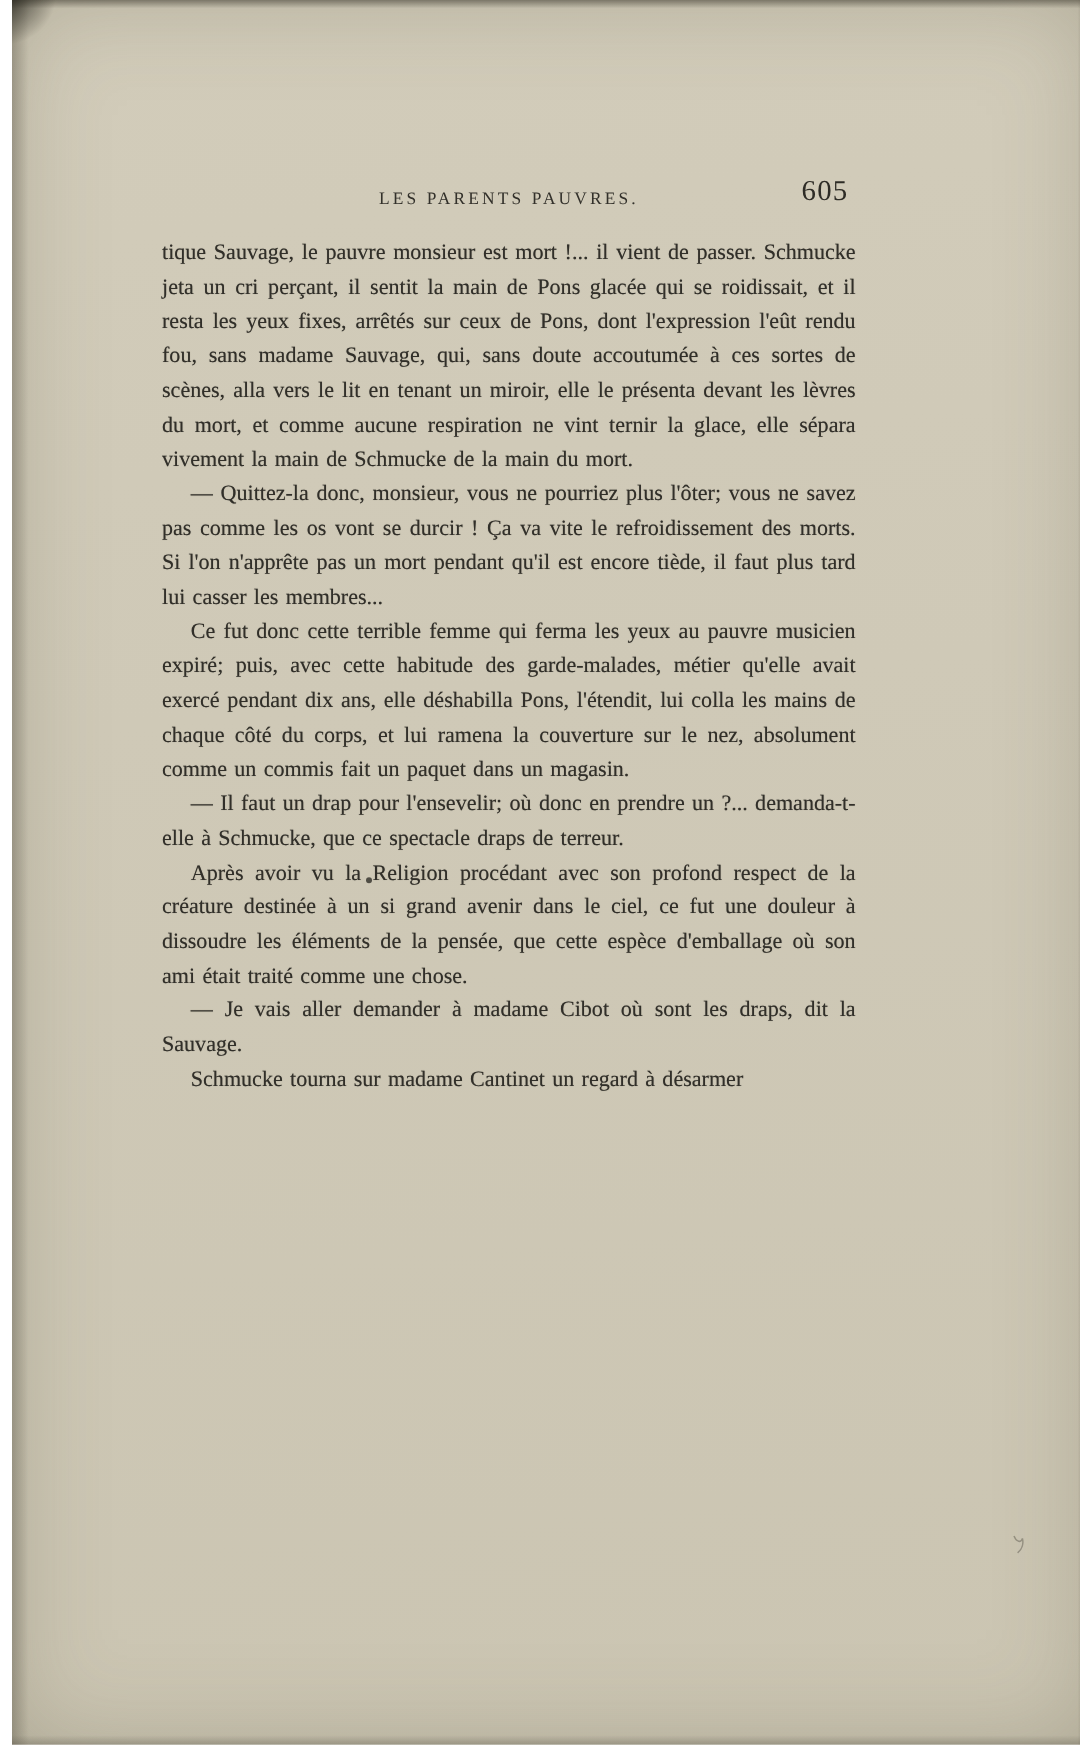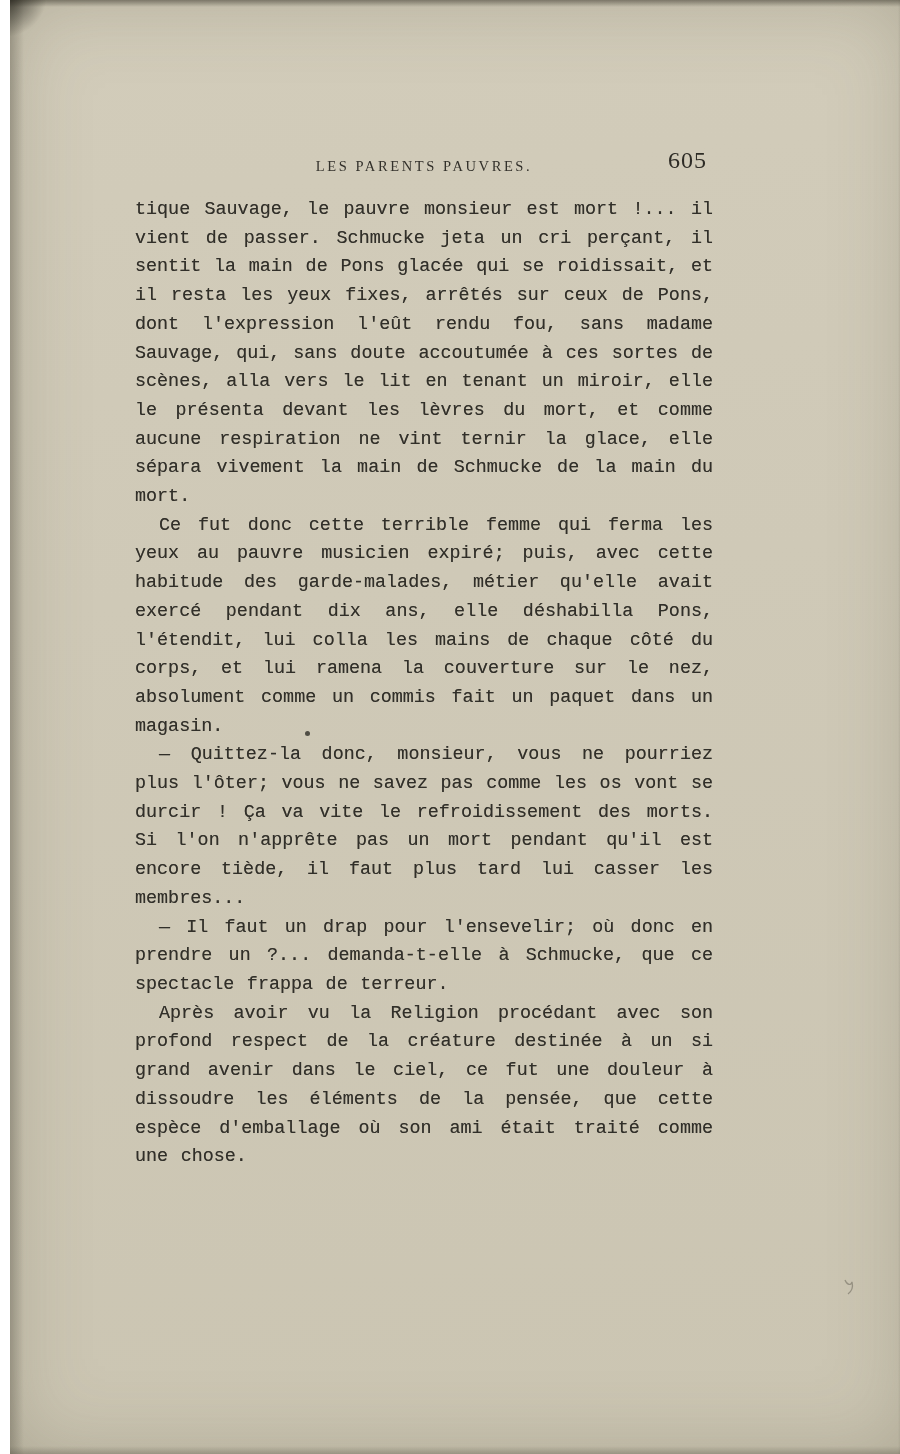--- a/index.html
+++ b/index.html
@@ -62,21 +62,20 @@
     text-align: justify;
     font-size: 18.4px;
     line-height: 28.7px;
     word-spacing: 1.5px;
     color: #312f29;
     text-shadow: 0 0 0.6px rgba(49,47,41,0.55);
   }
   .text-block p {
     margin: 0;
     text-indent: 24px;
-    font-family: Liberation Mono, monospace;
   }
   .text-block p.no-indent {
     text-indent: 0;
   }
   .italic {
     font-style: italic;
   }
   .ink-spot {
     position: absolute;
     left: 295px;
@@ -102,24 +101,26 @@
 
   <div class="content">
 
     <div class="page-header">
       <div class="running-title">LES PARENTS PAUVRES.</div>
       <div class="page-number">605</div>
     </div>
 
     <div class="text-block">
         <p class="no-indent"><span>tique Sauvage, le pauvre monsieur est mort !... il vient de passer. Schmucke jeta un cri perçant, il sentit la main de Pons glacée qui se roidissait, et il resta les yeux fixes, arrêtés sur ceux de Pons, dont l'expression l'eût rendu fou, sans madame Sauvage, qui, sans doute accoutumée à ces sortes de scènes, alla vers le lit en tenant un miroir, elle le présenta devant les lèvres du mort, et comme aucune respiration ne vint ternir la glace, elle sépara vivement la main de Schmucke de la main du mort.</span></p>
+        <p><span>— Quittez-la donc, monsieur, vous ne pourriez plus l'ôter; vous ne savez pas comme les os vont se durcir ! Ça va vite le refroidissement des morts. Si l'on n'apprête pas un mort pendant qu'il est encore tiède, il faut plus tard lui casser les membres...</span></p>
         <p><span>Ce fut donc cette terrible femme qui ferma les yeux au pauvre musicien expiré; puis, avec cette habitude des garde-malades, métier qu'elle avait exercé pendant dix ans, elle déshabilla Pons, l'étendit, lui colla les mains de chaque côté du corps, et lui ramena la couverture sur le nez, absolument comme un commis fait un paquet dans un magasin.</span></p>
-        <p><span>— Quittez-la donc, monsieur, vous ne pourriez plus l'ôter; vous ne savez pas comme les os vont se durcir ! Ça va vite le refroidissement des morts. Si l'on n'apprête pas un mort pendant qu'il est encore tiède, il faut plus tard lui casser les membres...</span></p>
-        <p><span>— Il faut un drap pour l'ensevelir; où donc en prendre un ?... demanda-t-elle à Schmucke, que ce spectacle frappa de terreur.</span></p>
+        <p><span>— Il faut un drap pour l'ensevelir; où donc en prendre un ?... demanda-t-elle à Schmucke, que ce spectacle draps de terreur.</span></p>
         <p><span>Après avoir vu la Religion procédant avec son profond respect de la créature destinée à un si grand avenir dans le ciel, ce fut une douleur à dissoudre les éléments de la pensée, que cette espèce d'emballage où son ami était traité comme une chose.</span></p>
+        <p><span>— Je vais aller demander à madame Cibot où sont les draps, dit la Sauvage.</span></p>
+        <p><span>Schmucke tourna sur madame Cantinet un regard à désarmer</span></p>
       </div>
 
   </div>
 
   <div class="ink-spot"></div>
 
   <svg class="stray-mark" viewBox="0 0 14 18">
     <path d="M2 2 C4 7, 8 8, 9 4 C10 8, 9 13, 5 16" fill="none" stroke="#6b675a" stroke-width="1.3"></path>
   </svg>
 

